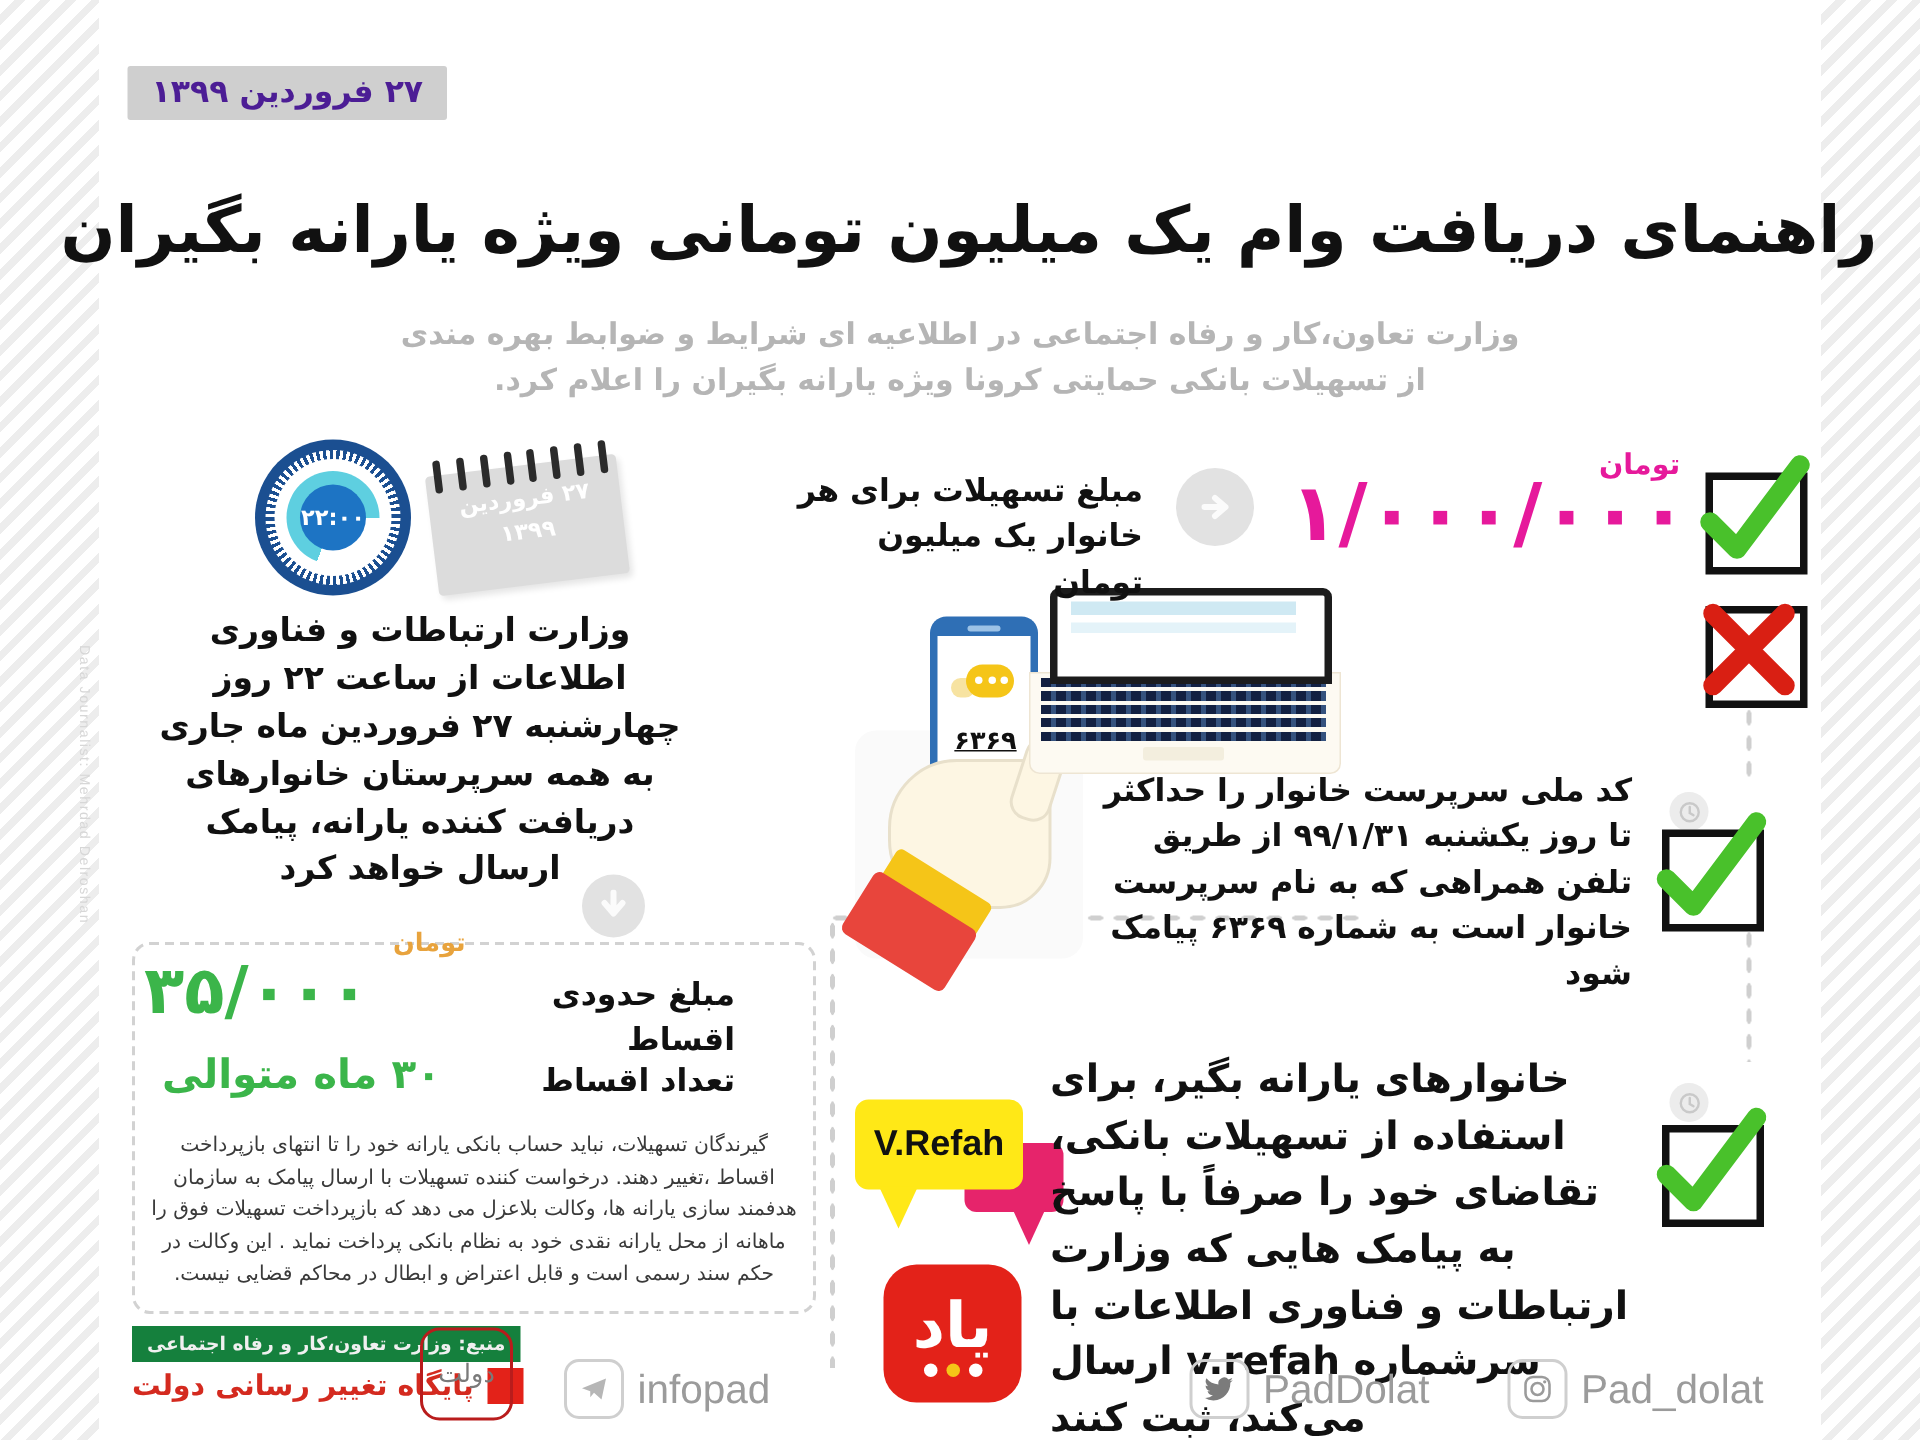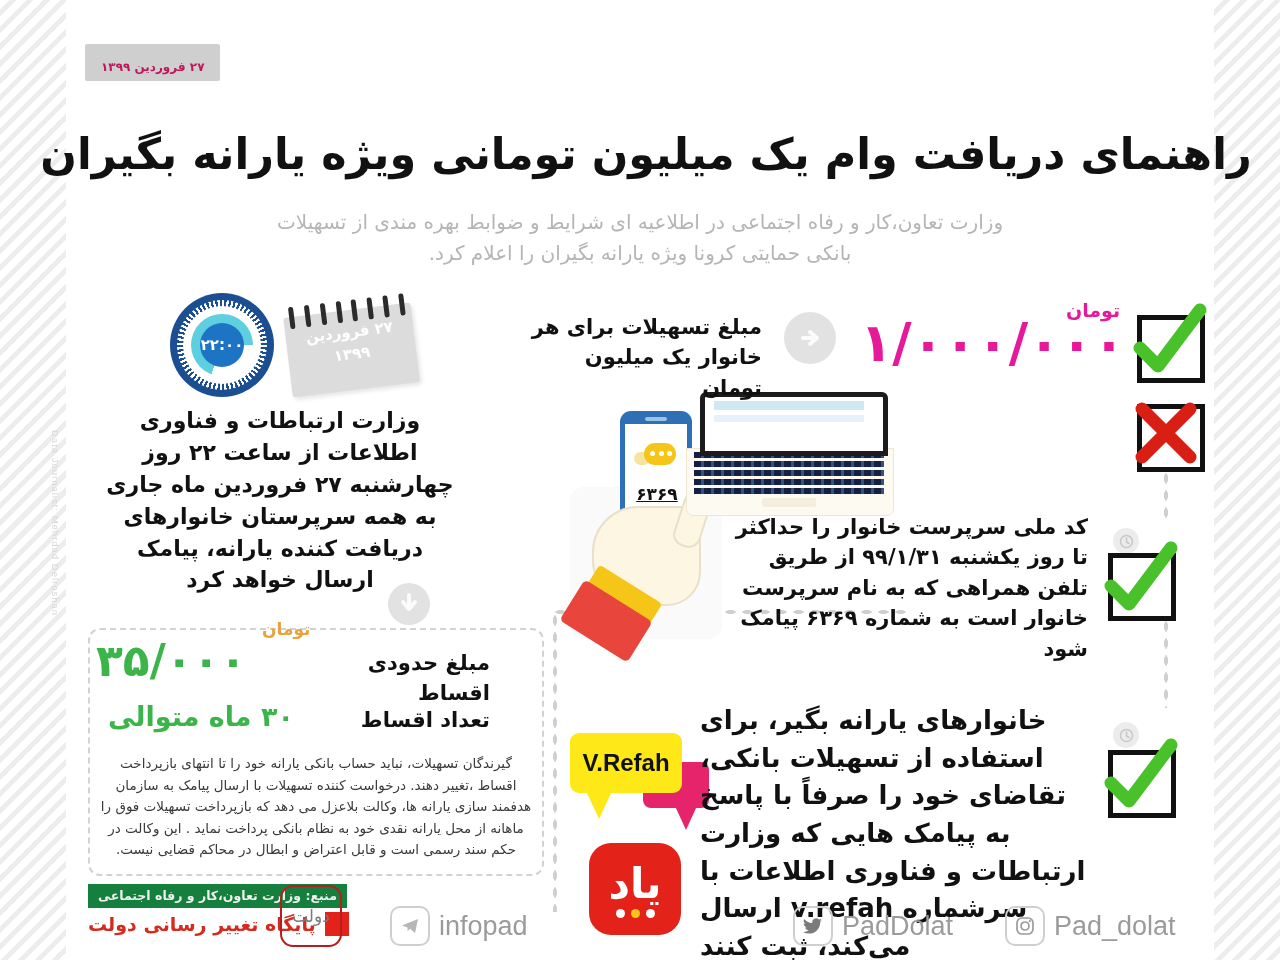--- a/index.html
+++ b/index.html
@@ -15,38 +15,38 @@
       #ffffff 0px,#ffffff 7px,#ededed 7px,#ededed 12px);
     z-index:0;
   }
   .stripe-left{left:0;}
   .stripe-right{right:0;}
   .canvas{position:absolute;inset:0;z-index:1;}
 
   
   .date-chip{
     position:absolute;left:85px;top:44px;
-    background:#cfcfcf;color:#be185d;
-    padding:16px 16px 7px;border-radius:2px;
-    font-size:12px;font-weight:bold;letter-spacing:.5px;
+    background:#cfcfcf;color:#4c1d95;
+    padding:5px 16px 7px;border-radius:2px;
+    font-size:21px;font-weight:bold;letter-spacing:.5px;
     white-space:nowrap;
   }
 
   
   .headline{
     position:absolute;left:0;right:0;top:128px;
     text-align:center;color:#111;
     font-size:43px;font-weight:bold;line-height:1.25;
     letter-spacing:-.5px;
     padding-left:12px;
   }
   .subhead{
     position:absolute;left:255px;width:770px;top:207px;
     text-align:center;color:#b5b5b5;
-    font-size:20px;font-weight:normal;line-height:1.55;
+    font-size:20px;font-weight:bold;line-height:1.55;
   }
 
   
   .credit-vert{
     position:absolute;left:50px;top:430px;
     writing-mode:vertical-rl;text-orientation:mixed;
     color:#d7d7d7;font-size:9.5px;letter-spacing:1px;
     font-family:"Liberation Sans",sans-serif;direction:ltr;
   }
 
@@ -348,21 +348,21 @@
     <path d="M14 48 L32 66 L74 10" stroke="#49c12b" stroke-width="13" fill="none" stroke-linecap="round" stroke-linejoin="round"></path>
   </svg>
 
   <div class="src-chip">منبع: وزارت تعاون،کار و رفاه اجتماعی</div>
   <div class="gov-line">
     <span class="sq"></span>
     <span class="txt">پایگاه تغییر رسانی دولت</span>
   </div>
   <div class="gov-seal">دولت</div>
 
-  <div class="social" style="left:390px;top:906px;">
+  <div class="social" style="left:376px;top:906px;">
     <span class="badge">
       <svg width="20" height="20" viewBox="0 0 20 20">
           <path d="M2 9.5 L18 3 L15 17 L10 12.5 L7.5 15.5 L7.5 11.5 Z" fill="#b6b6b6"></path>
         </svg>
     </span>
     <span class="handle">infopad</span>
   </div>
 
   <div class="social" style="left:793px;top:906px;">
     <span class="badge">

